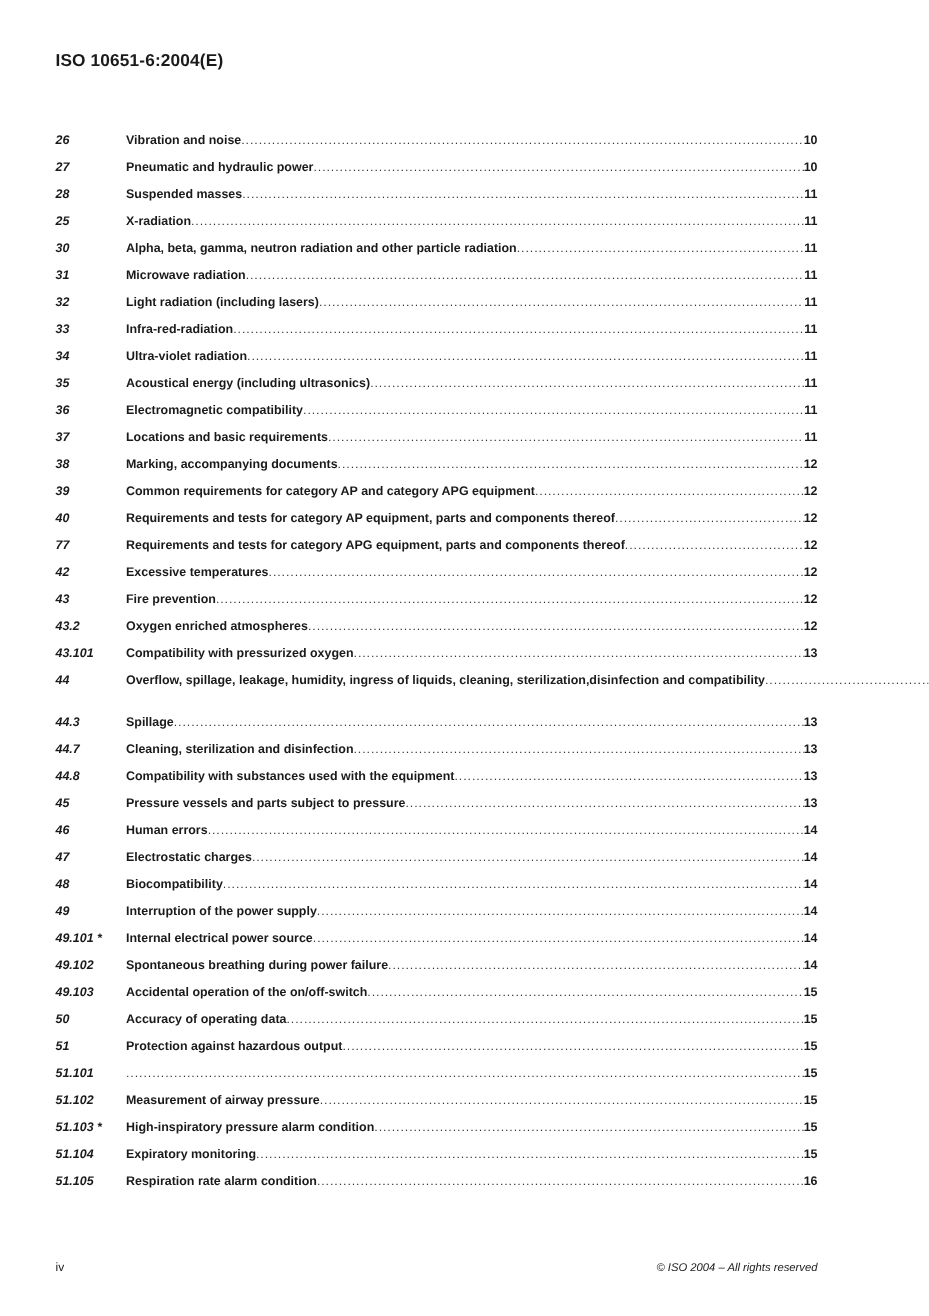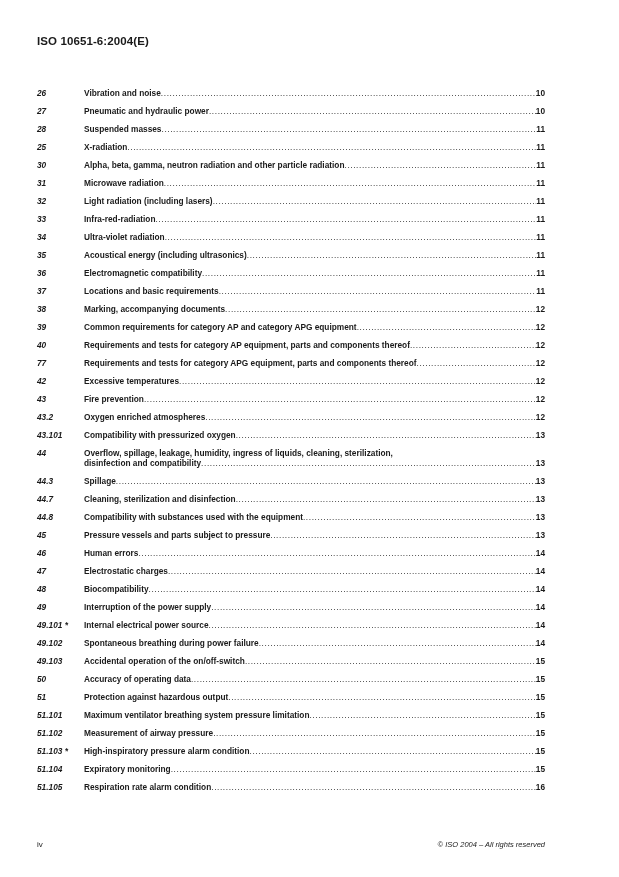--- a/index.html
+++ b/index.html
@@ -52,21 +52,21 @@
     .toc-body {
       flex: 1 1 auto;
       display: flex;
       align-items: flex-end;
       min-width: 0;
     }
     .toc-title {
       white-space: nowrap;
     }
     .two-line .toc-body {
-      flex-direction: column;
+      flex-direction: row;
       align-items: stretch;
     }
     .two-line .toc-line2 {
       display: flex;
       align-items: flex-end;
     }
     .toc-leader {
       flex: 1 1 auto;
       overflow: hidden;
       white-space: nowrap;
@@ -374,21 +374,20 @@
       <span class="toc-num">51</span>
       <div class="toc-body">
         <span class="toc-title">Protection against hazardous output</span>
         <span class="toc-leader"></span>
         <span class="toc-page">15</span>
       </div>
     </div>
     <div class="toc-row">
       <span class="toc-num">51.101</span>
       <div class="toc-body">
-        <span class="toc-title">Maximum ventilator breathing system pressure limitation</span>
         <span class="toc-leader"></span>
         <span class="toc-page">15</span>
       </div>
     </div>
     <div class="toc-row">
       <span class="toc-num">51.102</span>
       <div class="toc-body">
         <span class="toc-title">Measurement of airway pressure</span>
         <span class="toc-leader"></span>
         <span class="toc-page">15</span>

